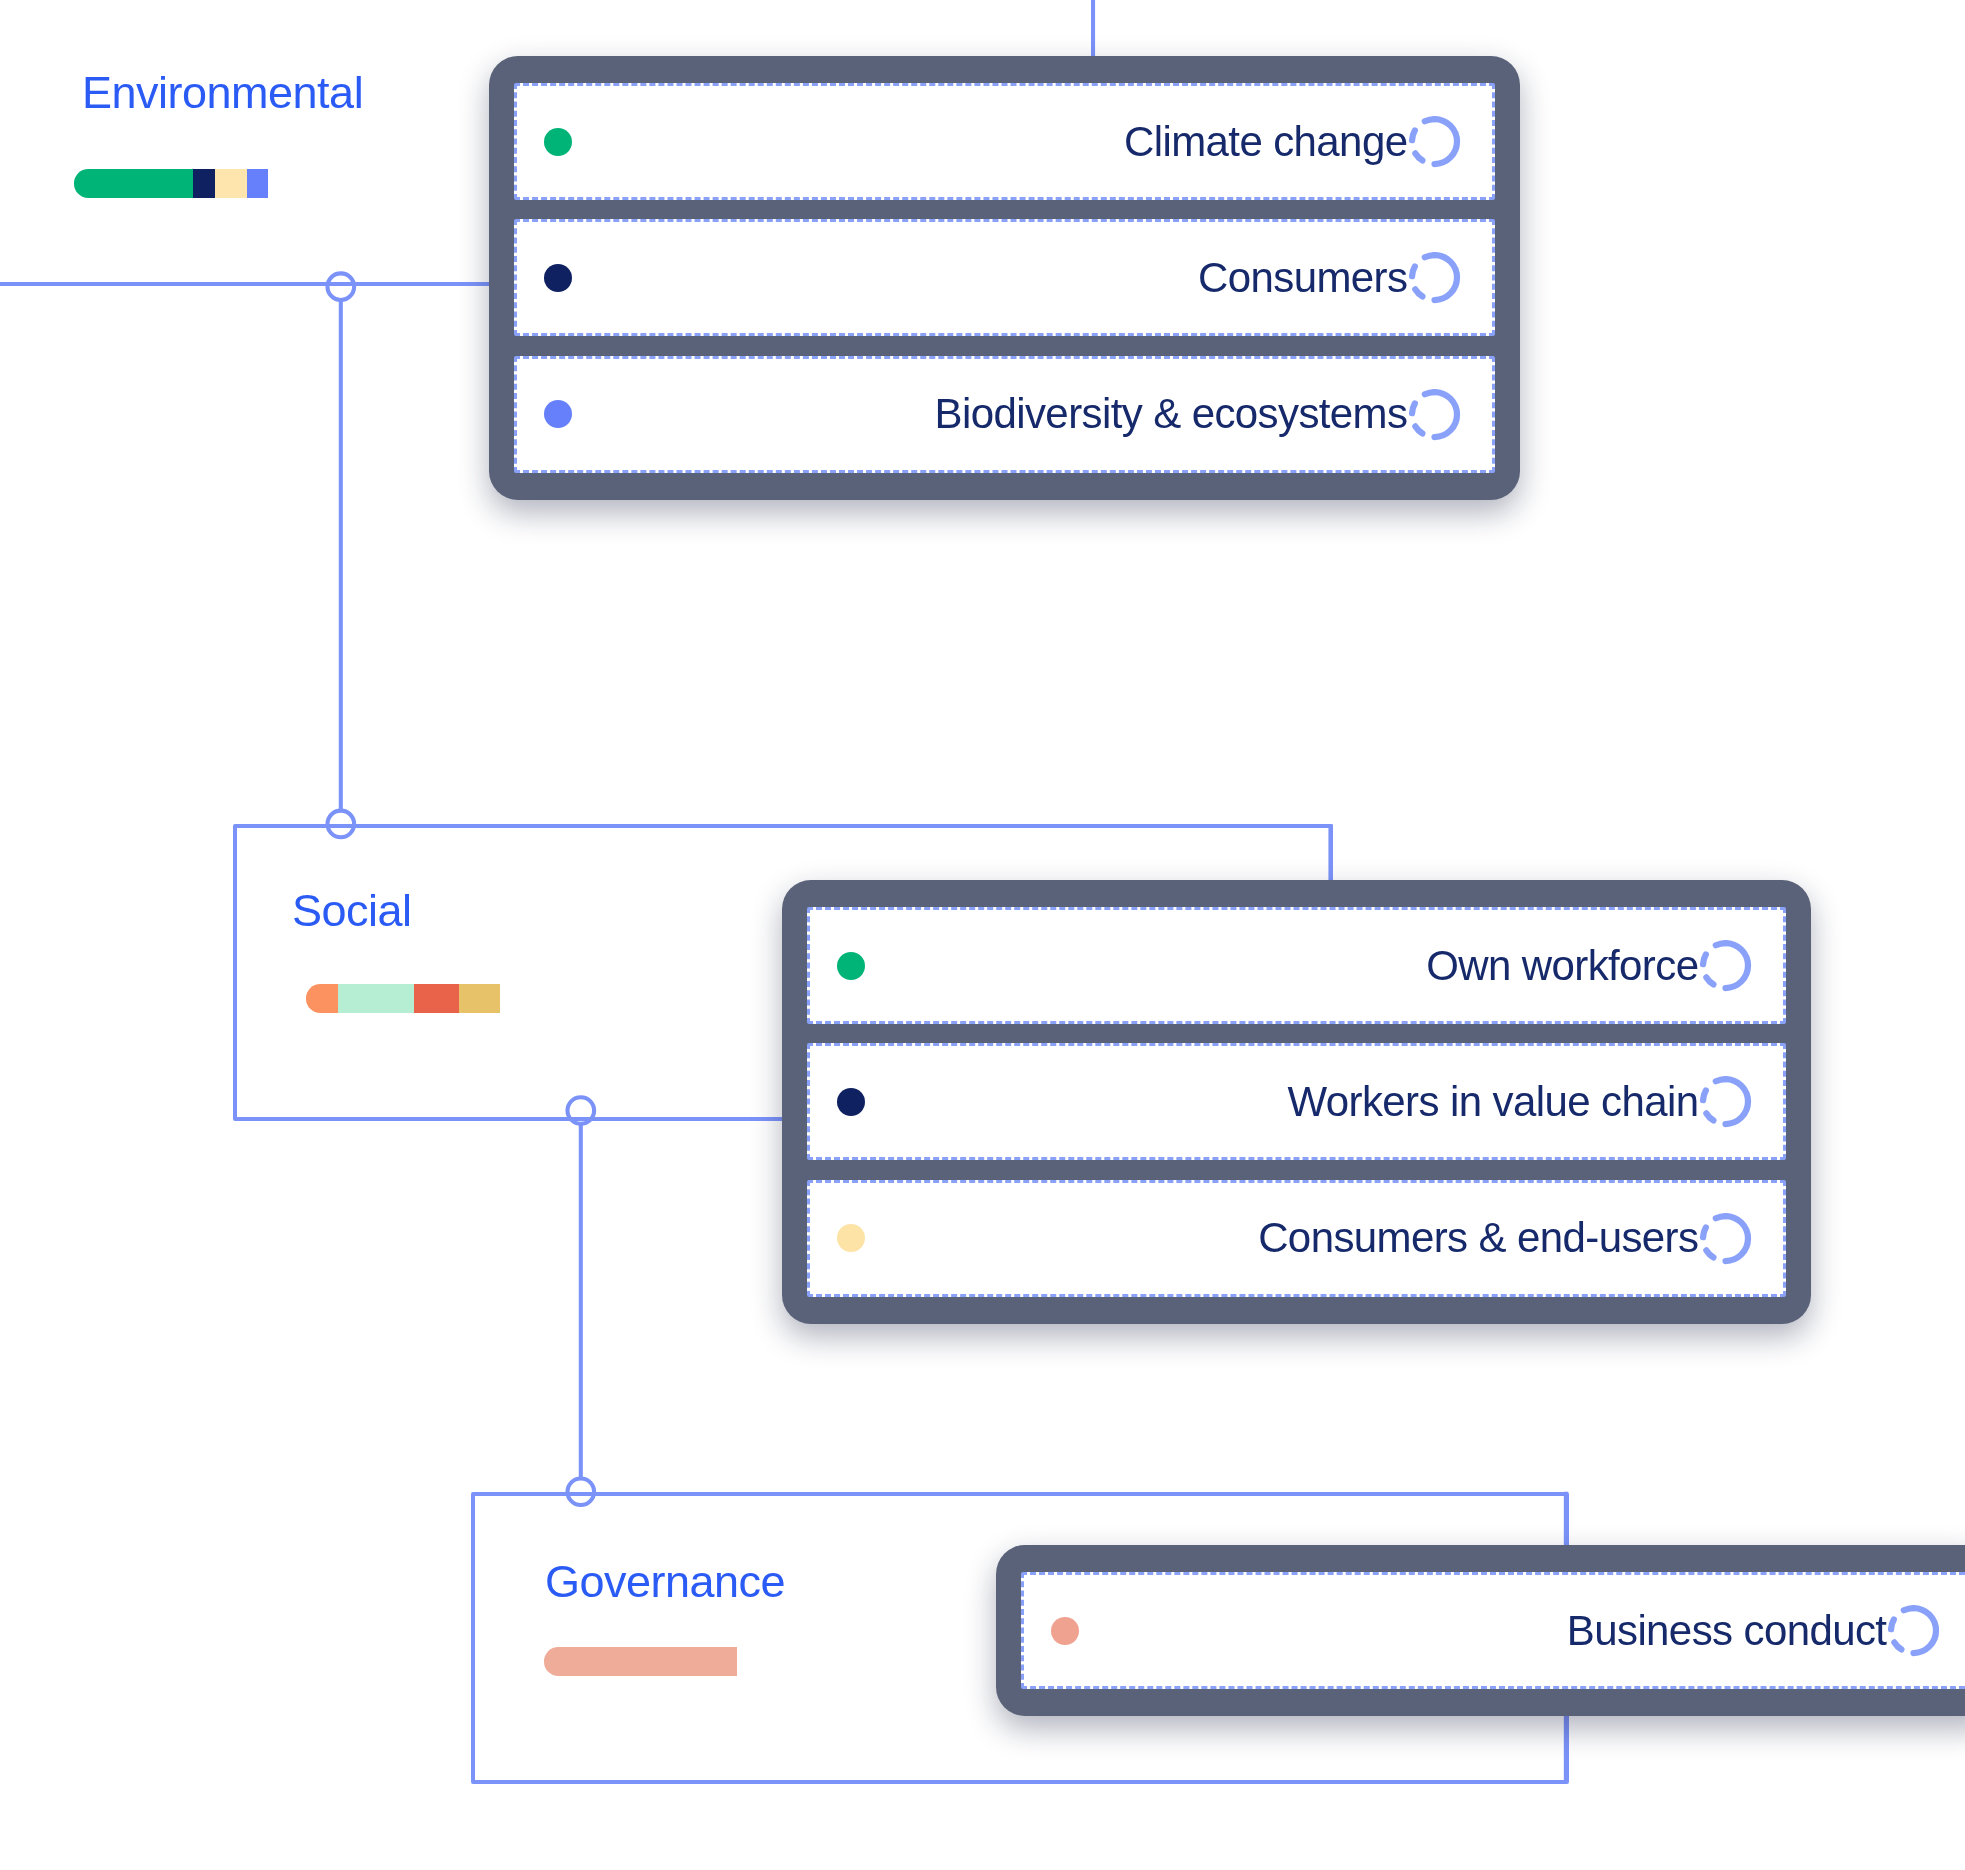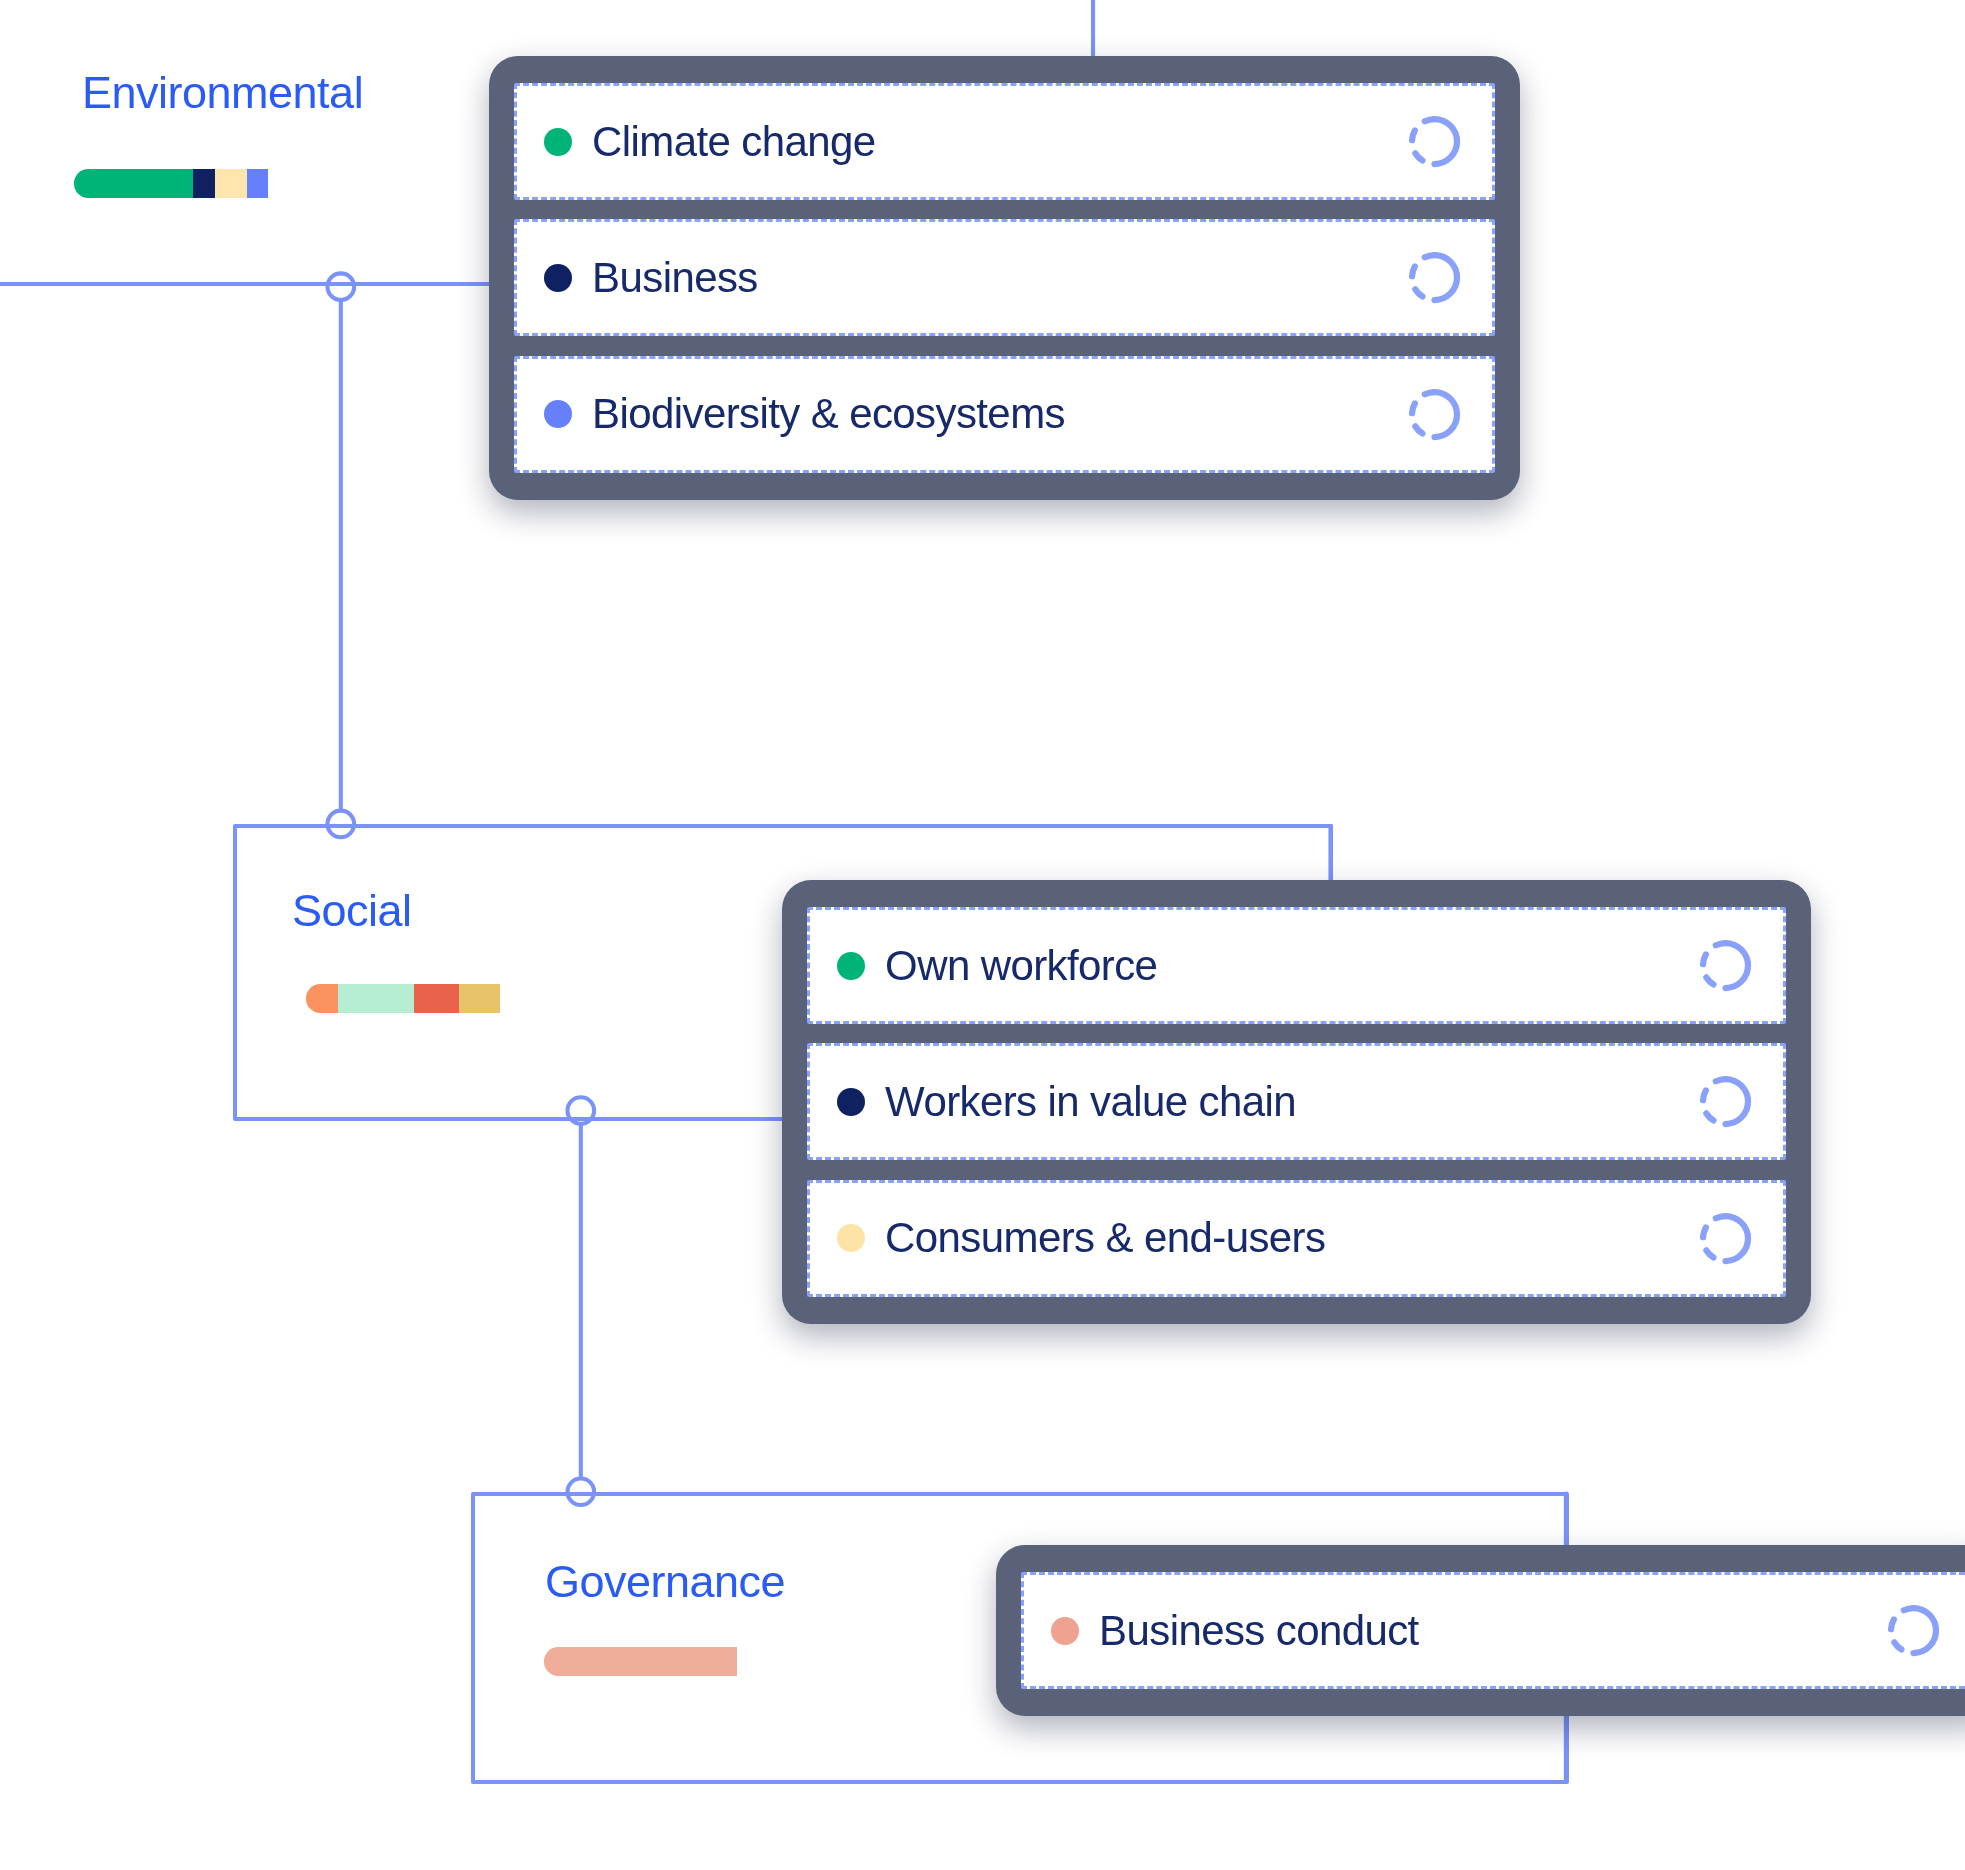--- a/index.html
+++ b/index.html
@@ -55,20 +55,21 @@
   .panel {
     position: absolute;
     background: #596278;
     border-radius: 29px;
     padding: 27px 24.6px;
     display: flex;
     flex-direction: column;
     gap: 19.4px;
     box-shadow: 0 12.3px 31px rgba(20,28,60,.33);
     z-index: 5;
+    text-align: right;
   }
 
   
   .topic-card {
     background: #FFFFFF;
     border: 3.6px dashed #8AA1FA;
     border-radius: 2px;
     height: 117px;
     display: flex;
     align-items: center;
@@ -142,21 +143,21 @@
         <span class="topic-label">Climate change</span>
         <span style="flex: 0 0 auto; display: flex;">
           <svg class="status-ring" viewBox="0 0 44 44" xmlns="http://www.w3.org/2000/svg">
   <path d="M22 4 A18 18 0 0 1 22 40" fill="none" stroke="#8AA1FA" stroke-width="5" stroke-linecap="round"></path>
   <path d="M22 4 A18 18 0 0 0 4 22 A18 18 0 0 0 22 40" fill="none" stroke="#8AA1FA" stroke-width="5" stroke-linecap="round" stroke-dasharray="8 11"></path>
 </svg>
         </span>
       </div>
       <div class="topic-card">
         <span class="dot" style="background: rgb(15, 33, 97);"></span>
-        <span class="topic-label">Business</span>
+        <span class="topic-label">Consumers</span>
         <span style="flex: 0 0 auto; display: flex;">
           <svg class="status-ring" viewBox="0 0 44 44" xmlns="http://www.w3.org/2000/svg">
   <path d="M22 4 A18 18 0 0 1 22 40" fill="none" stroke="#8AA1FA" stroke-width="5" stroke-linecap="round"></path>
   <path d="M22 4 A18 18 0 0 0 4 22 A18 18 0 0 0 22 40" fill="none" stroke="#8AA1FA" stroke-width="5" stroke-linecap="round" stroke-dasharray="8 11"></path>
 </svg>
         </span>
       </div>
       <div class="topic-card">
         <span class="dot" style="background: rgb(102, 128, 251);"></span>
         <span class="topic-label">Biodiversity &amp; ecosystems</span>

